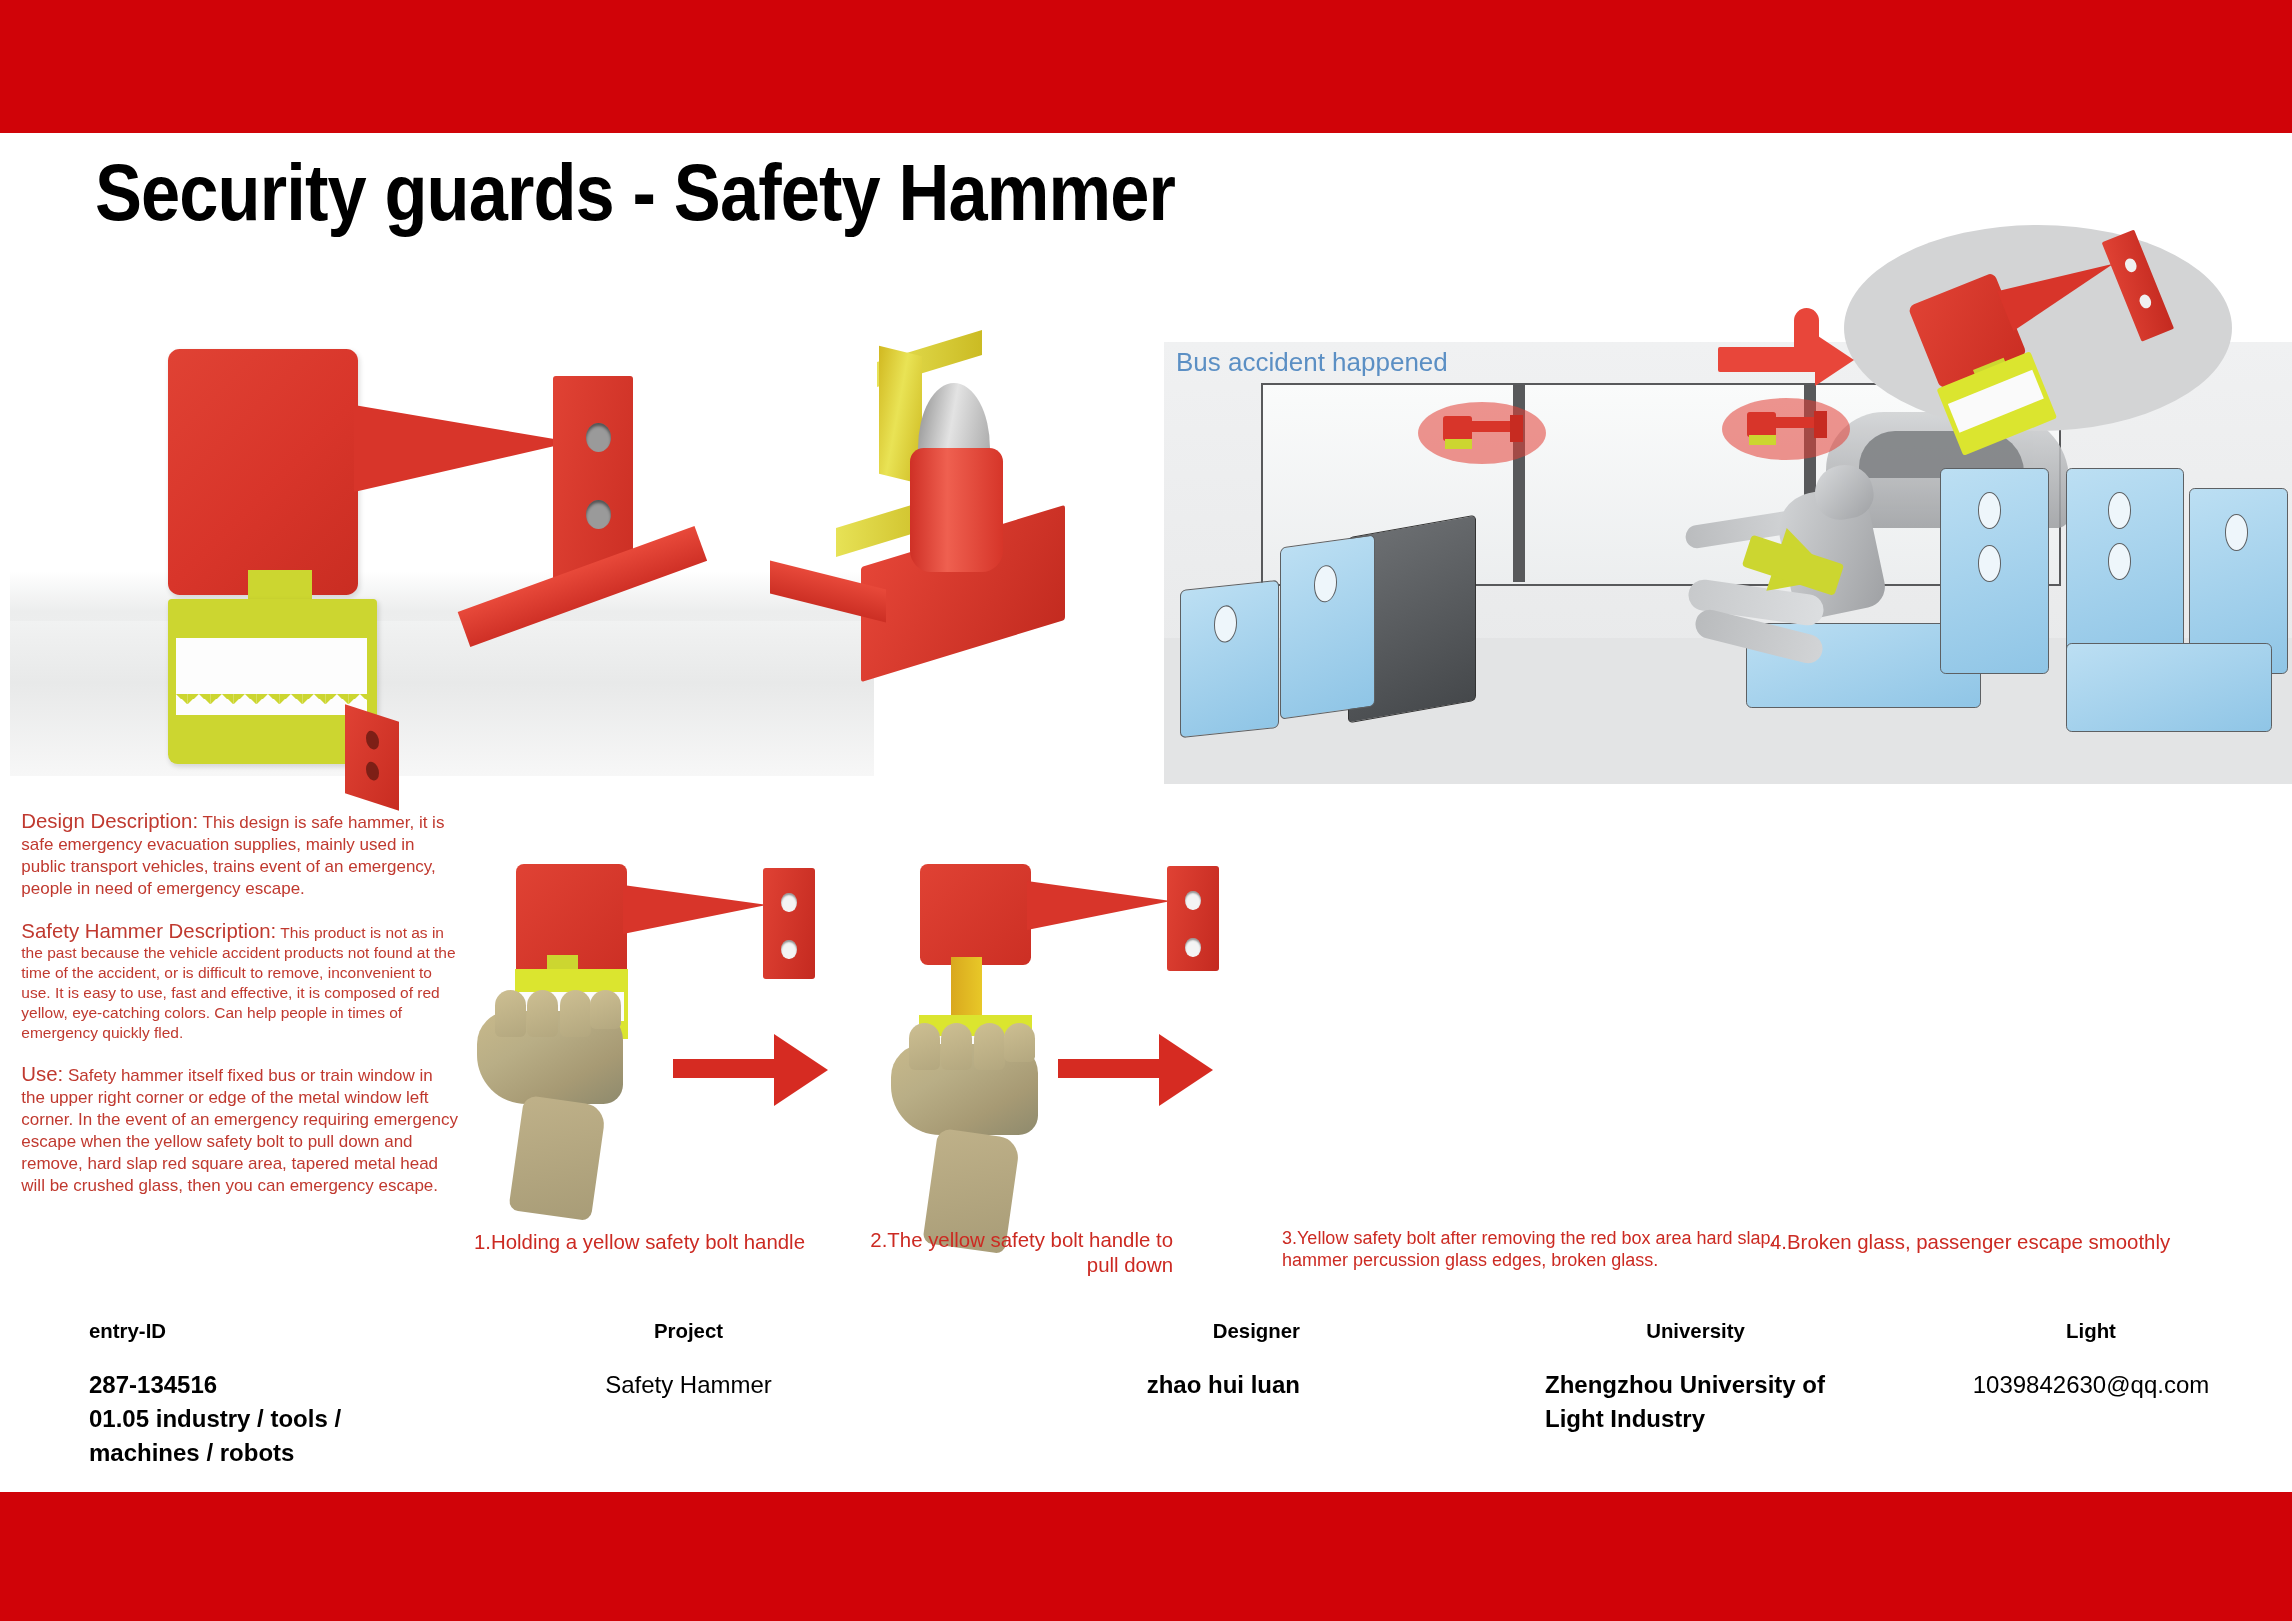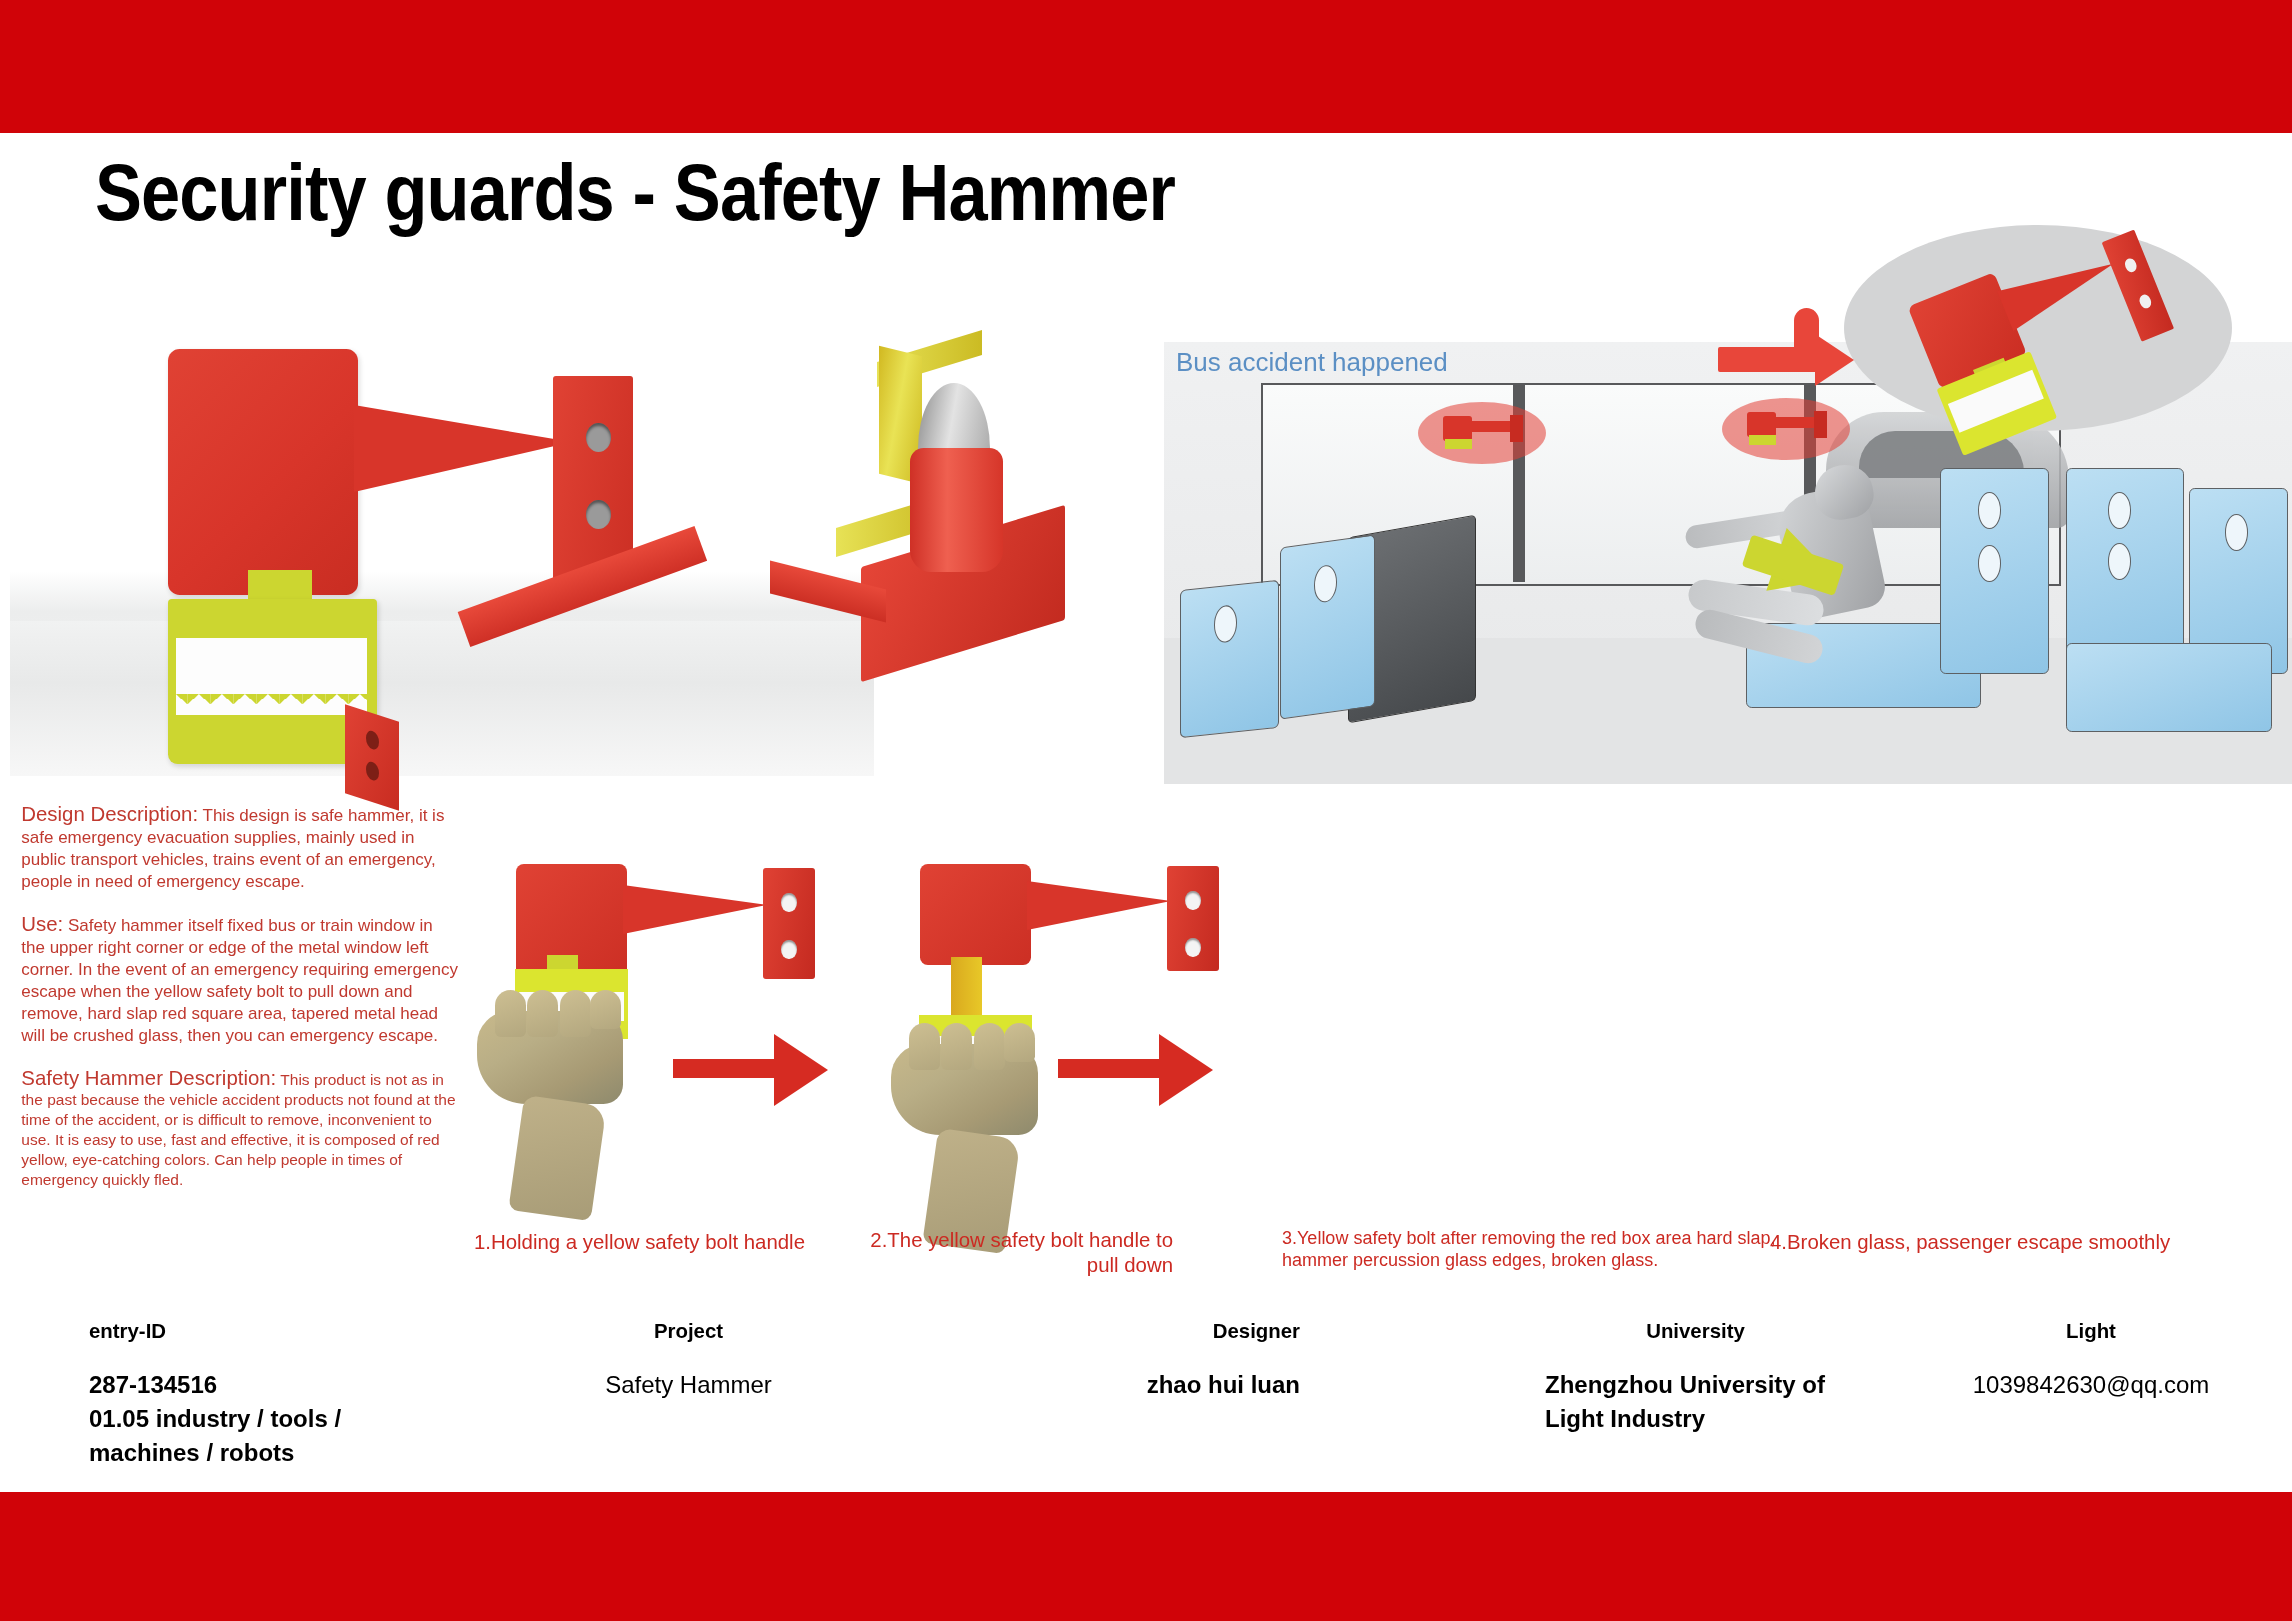--- a/index.html
+++ b/index.html
@@ -384,21 +384,21 @@
     border-bottom: 26px solid transparent;
     border-left: 39px solid #e8463a;
   }
 
   
   .desc-block {
     position: absolute; left: 21.3px; top: 803px;
     width: 439px;
     color: #c0392f;
   }
-  .desc-para { margin-bottom: 19.4px; }
+  .desc-para { margin-bottom: 19.4px; margin-top: 7px; }
   .desc-lead {
     font-size: 20.4px; color: #c0392f;
   }
   .desc-body {
     font-size: 17px; line-height: 1.30; color: #c0392f;
   }
   .desc-body-sm {
     font-size: 15.5px; line-height: 1.30; color: #c0392f;
   }
 
@@ -594,24 +594,24 @@
     <div class="hole h1"></div>
     <div class="hole h2"></div>
   </div>
 </div>
 
 <div class="desc-block">
   <div class="desc-para">
     <span class="desc-lead">Design Description:</span><span class="desc-body"> This design is safe hammer, it is safe emergency evacuation supplies, mainly used in public transport vehicles, trains event of an emergency, people in need of emergency escape.</span>
   </div>
   <div class="desc-para">
+    <span class="desc-lead">Safety Hammer Description:</span><span class="desc-body-sm"> This product is not as in the past because the vehicle accident products not found at the time of the accident, or is difficult to remove, inconvenient to use. It is easy to use, fast and effective, it is composed of red yellow, eye-catching colors. Can help people in times of emergency quickly fled.</span>
+  </div>
+  <div class="desc-para">
     <span class="desc-lead">Use:</span><span class="desc-body"> Safety hammer itself fixed bus or train window in the upper right corner or edge of the metal window left corner. In the event of an emergency requiring emergency escape when the yellow safety bolt to pull down and remove, hard slap red square area, tapered metal head will be crushed glass, then you can emergency escape.</span>
-  </div>
-  <div class="desc-para">
-    <span class="desc-lead">Safety Hammer Description:</span><span class="desc-body-sm"> This product is not as in the past because the vehicle accident products not found at the time of the accident, or is difficult to remove, inconvenient to use. It is easy to use, fast and effective, it is composed of red yellow, eye-catching colors. Can help people in times of emergency quickly fled.</span>
   </div>
 </div>
 
 <div class="steps">
 
   <div class="step-img" style="left:485px;top:0px;width:349px;height:359px;">
     <div class="s-pad" style="left:31px;top:9.7px;width:111px;height:113px;"></div>
     <div class="s-notch" style="left:62px;top:101px;width:31px;height:25px;"></div>
     <div class="s-bolt" style="left:30px;top:115px;width:113px;height:70px;">
       <div class="win" style="left:3.9px;top:23px;width:105px;height:29px;"></div>

